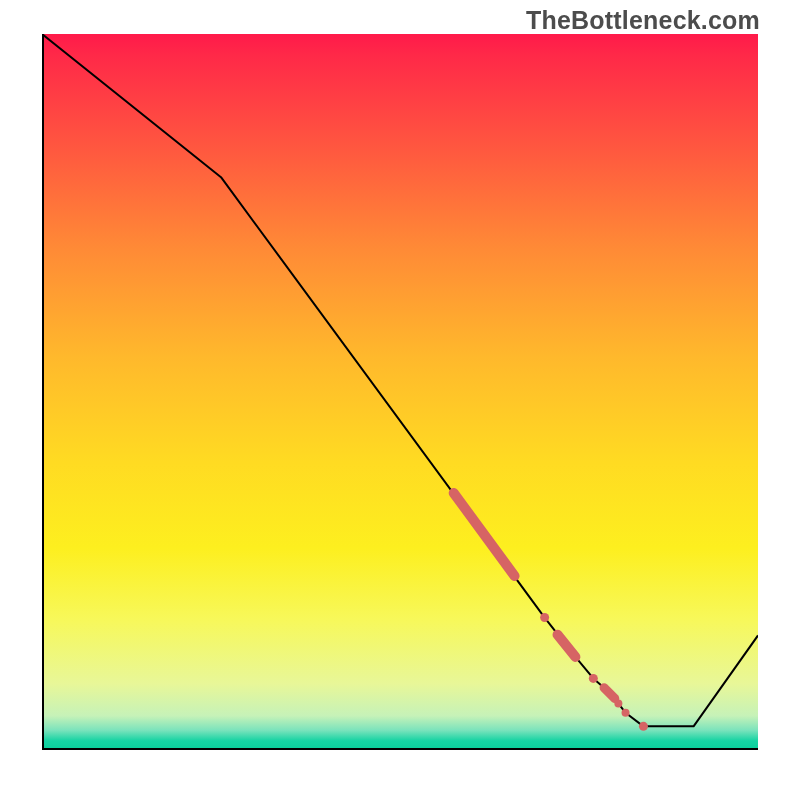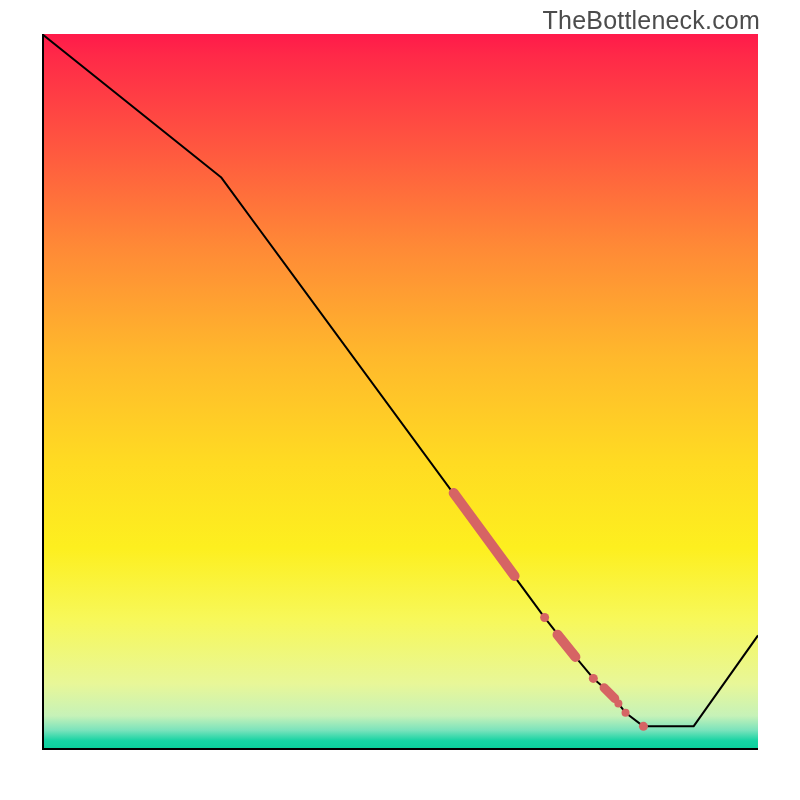--- a/index.html
+++ b/index.html
@@ -26,21 +26,21 @@
       #0ccf9c 100%
     );
     border-left: 2px solid #000;
     border-bottom: 2px solid #000;
   }
   .watermark {
     position: absolute;
     top: 6px;
     right: 40px;
     font-size: 25px;
-    font-weight: 400;
+    font-weight: 700;
     color: #4c4c4c;
     letter-spacing: 0.2px;
   }
   svg.overlay {
     position: absolute;
     left: 42px;
     top: 34px;
     width: 716px;
     height: 716px;
     pointer-events: none;

